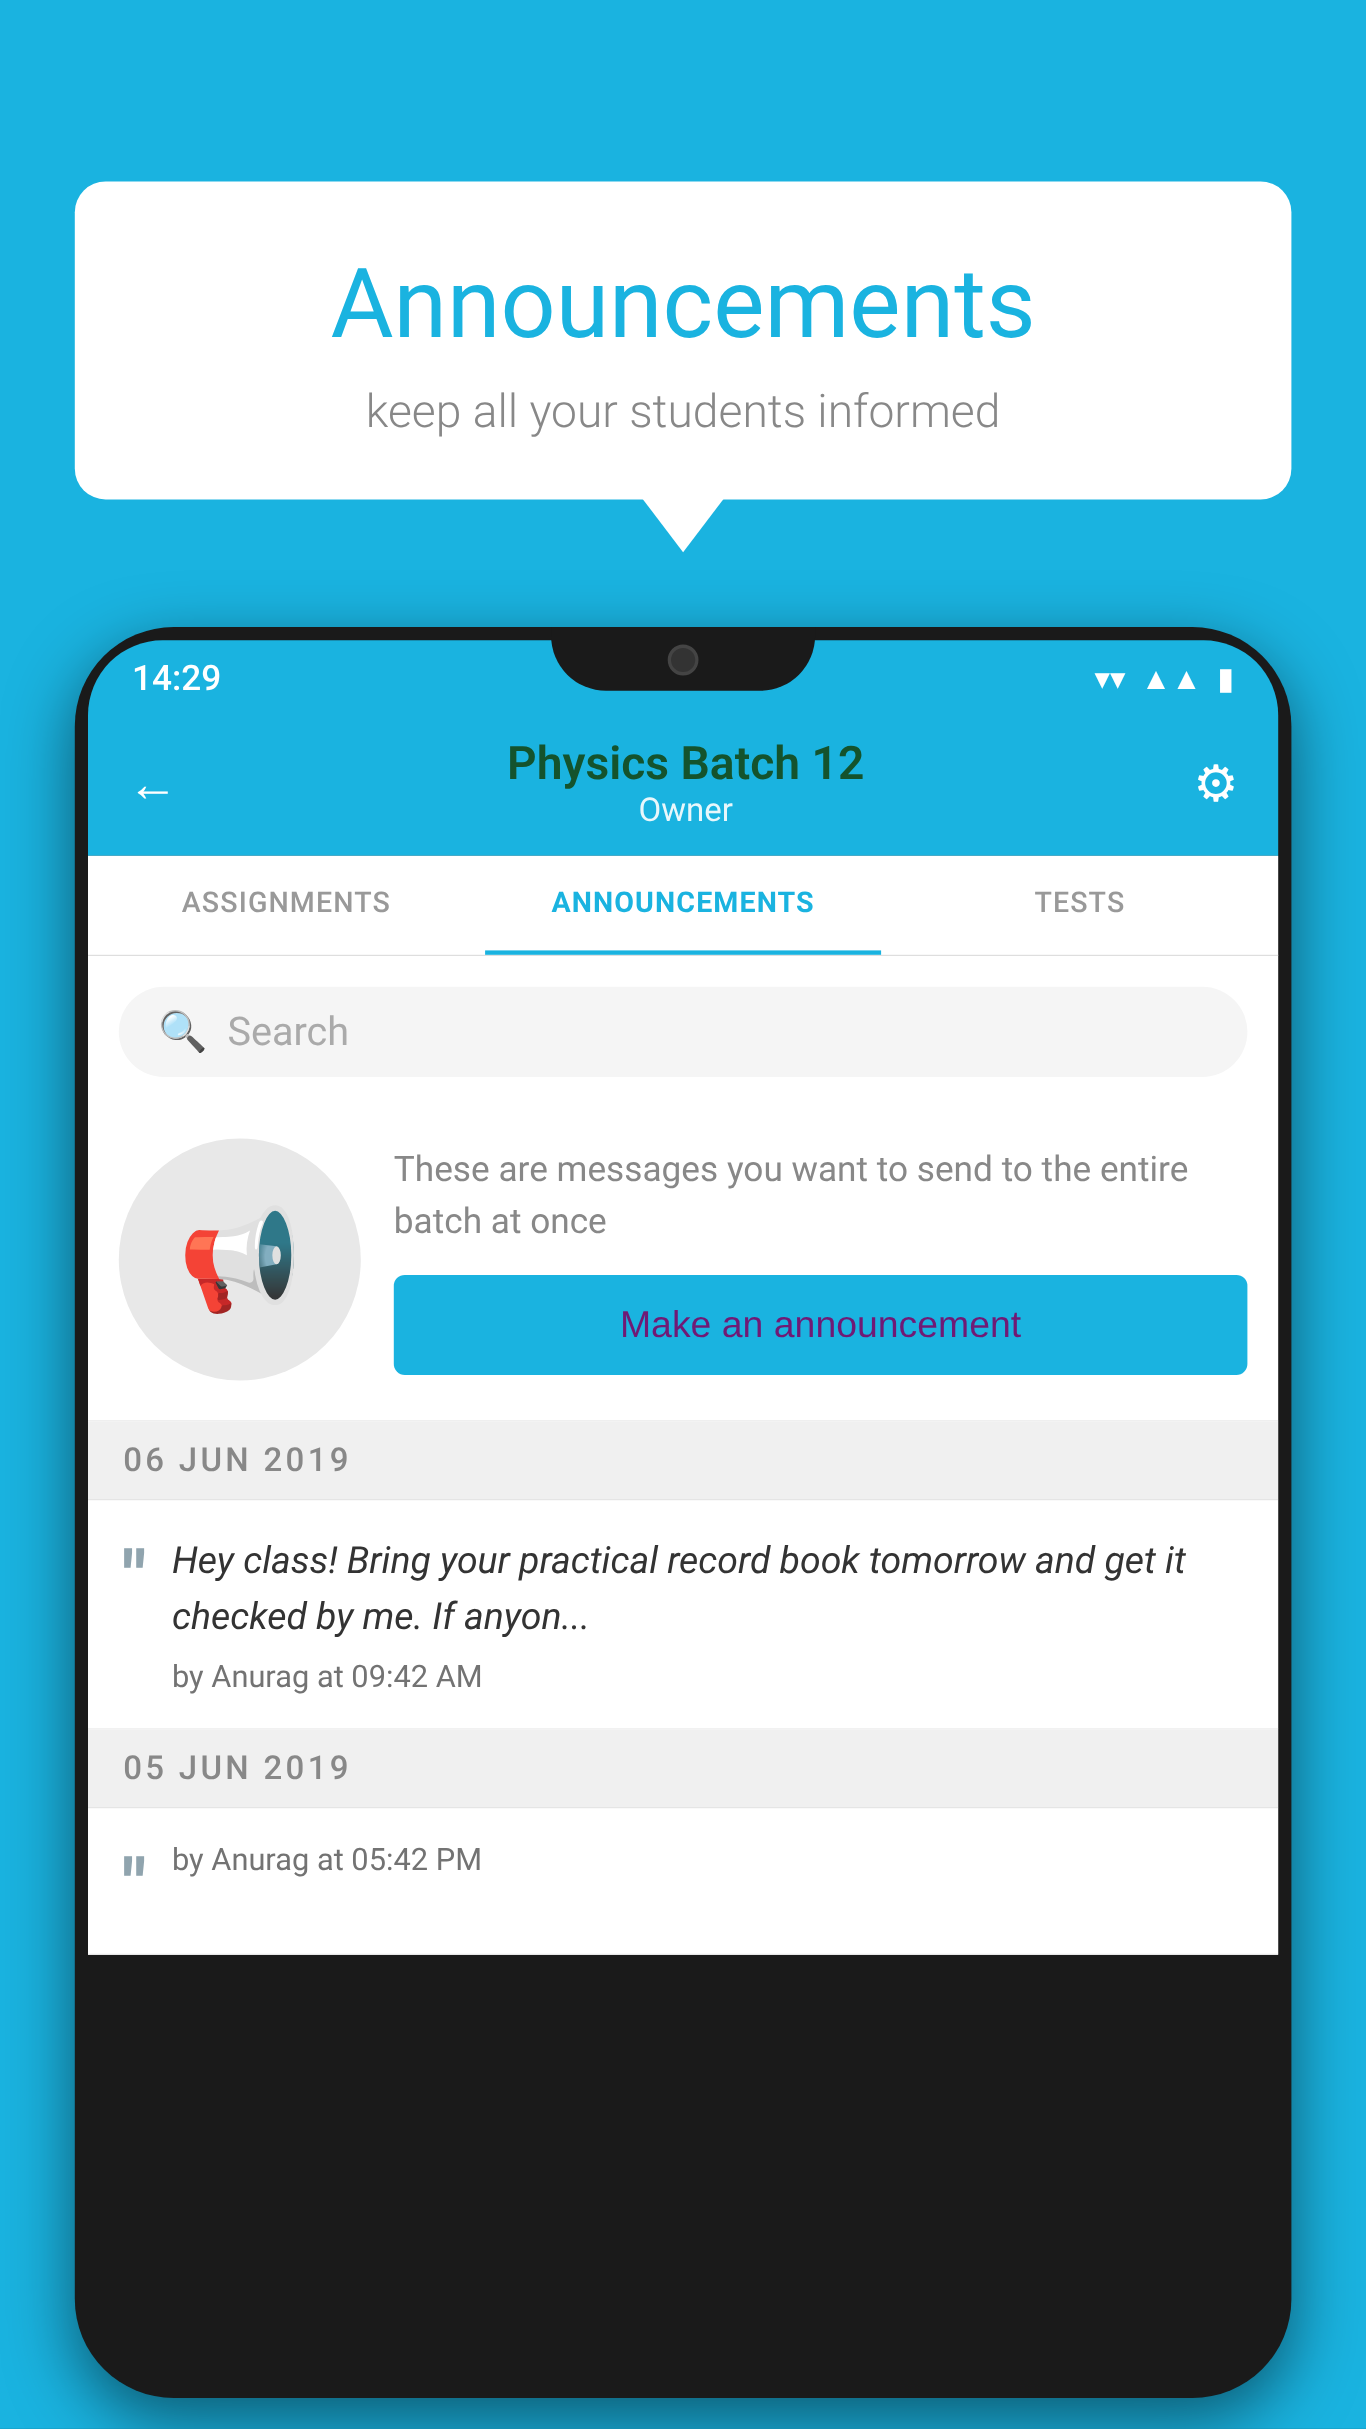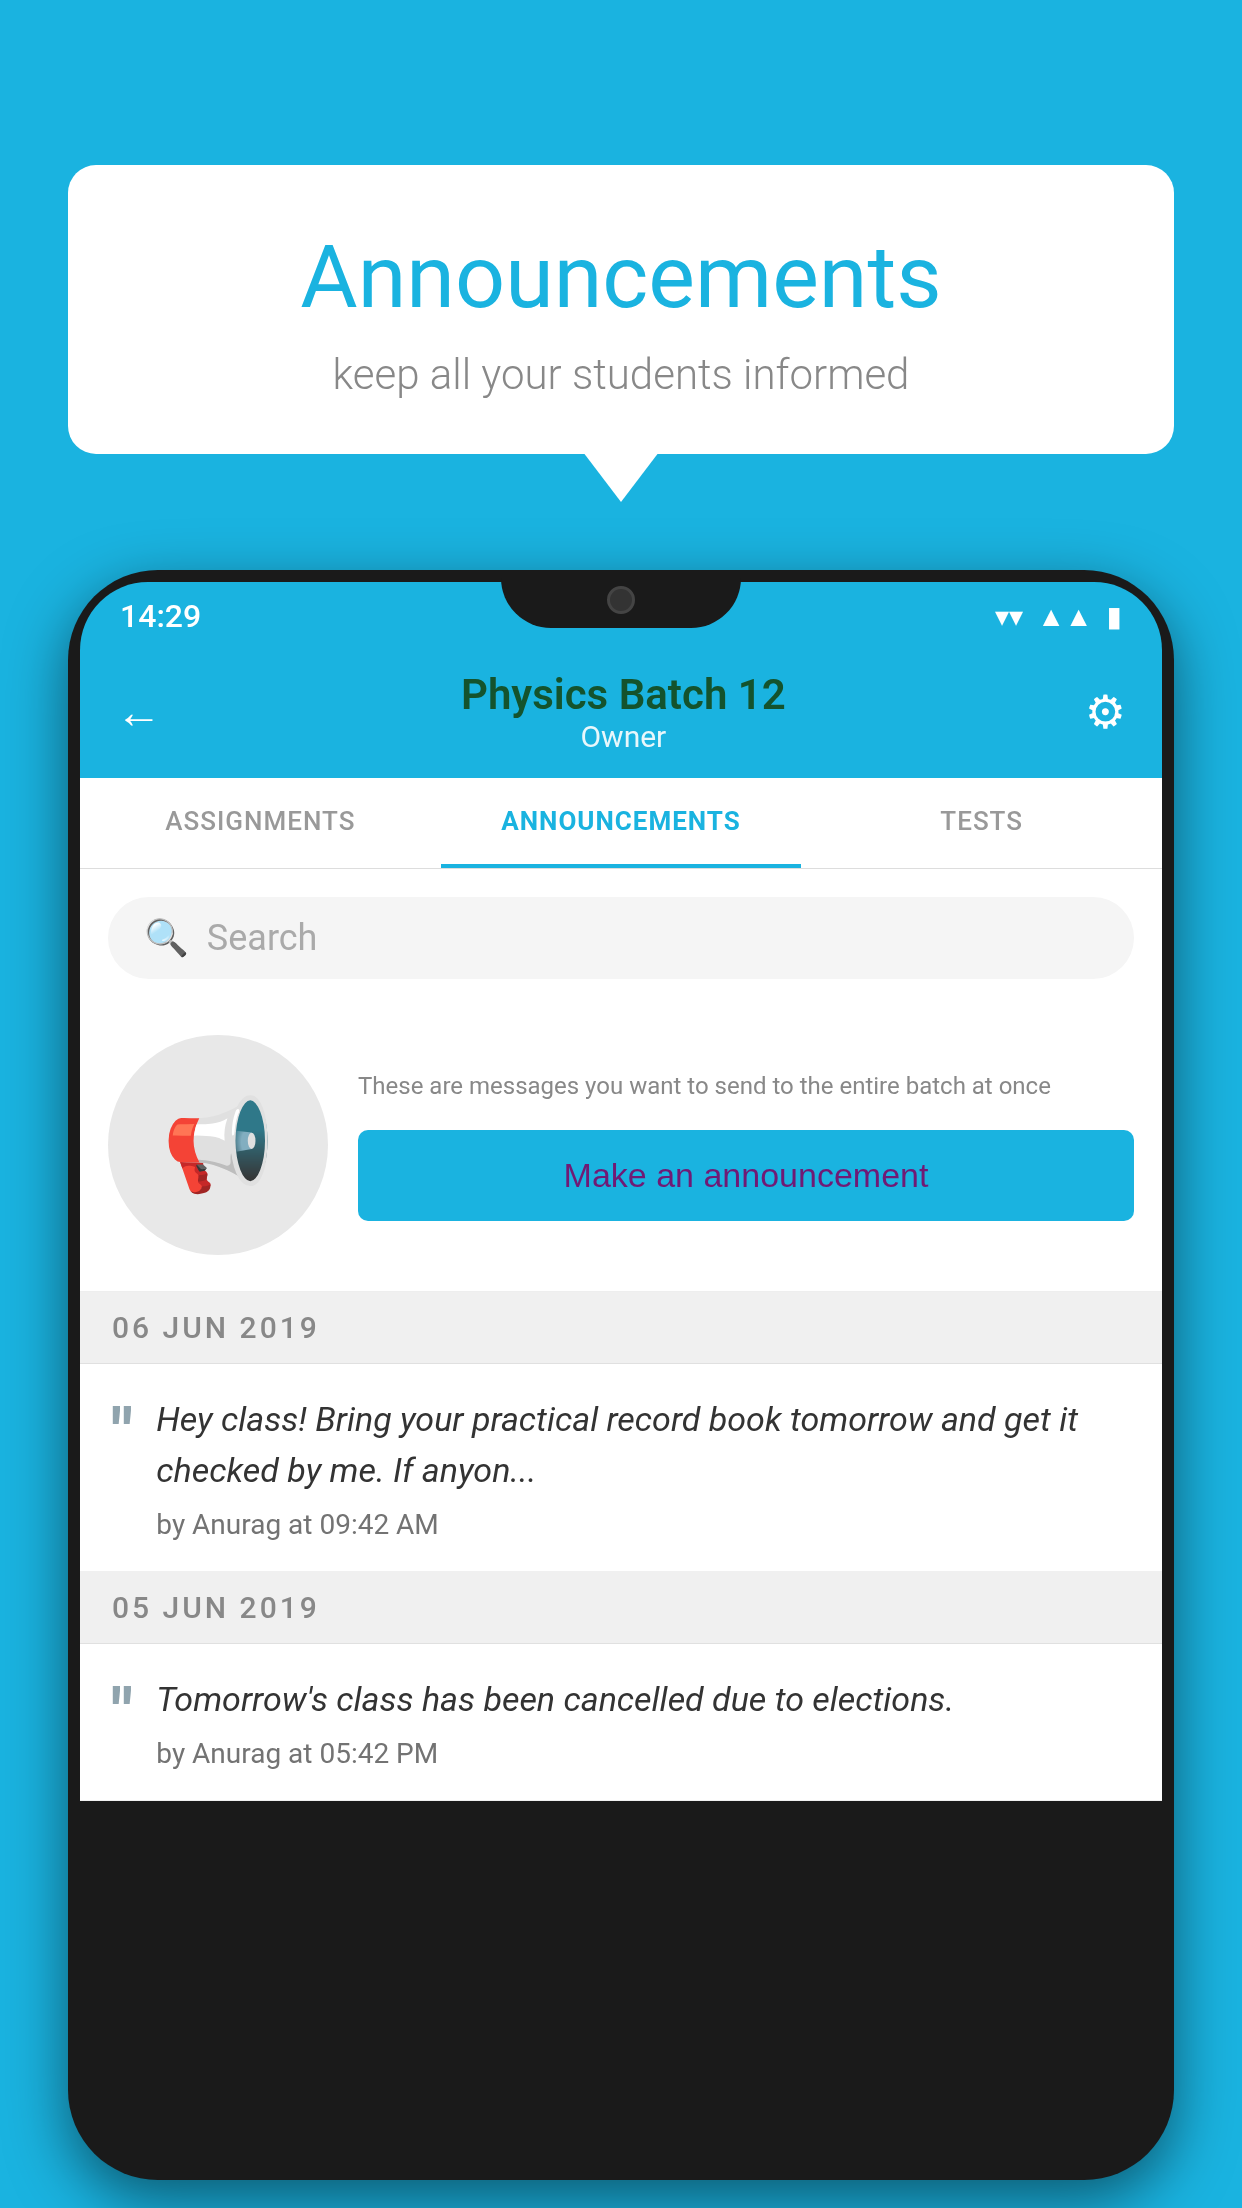--- a/index.html
+++ b/index.html
@@ -244,21 +244,21 @@
       font-size: 90px;
       color: #607d8b;
     }
 
     .promo-right {
       flex: 1;
     }
 
     .promo-text {
       color: #888;
-      font-size: 24px;
+      font-size: 32px;
       line-height: 1.45;
       margin-bottom: 26px;
     }
 
     .make-announcement-btn {
       background: #1ab3e0;
       color: #701a75;
       border: none;
       border-radius: 10px;
       padding: 26px 36px;
@@ -383,20 +383,19 @@
           <div class="announcement-text">Hey class! Bring your practical record book tomorrow and get it checked by me. If anyon...</div>
           <div class="announcement-meta">by Anurag at 09:42 AM</div>
         </div>
       </div>
 
       <div class="date-separator">05  JUN  2019</div>
 
       <div class="announcement-item">
         <div class="quote-icon">"</div>
         <div class="announcement-content">
-          <div class="announcement-text">Tomorrow's class has been cancelled due to elections.</div>
           <div class="announcement-meta">by Anurag at 05:42 PM</div>
         </div>
       </div>
 
     </div>
   </div>
 </div>
 
 </body></html>

